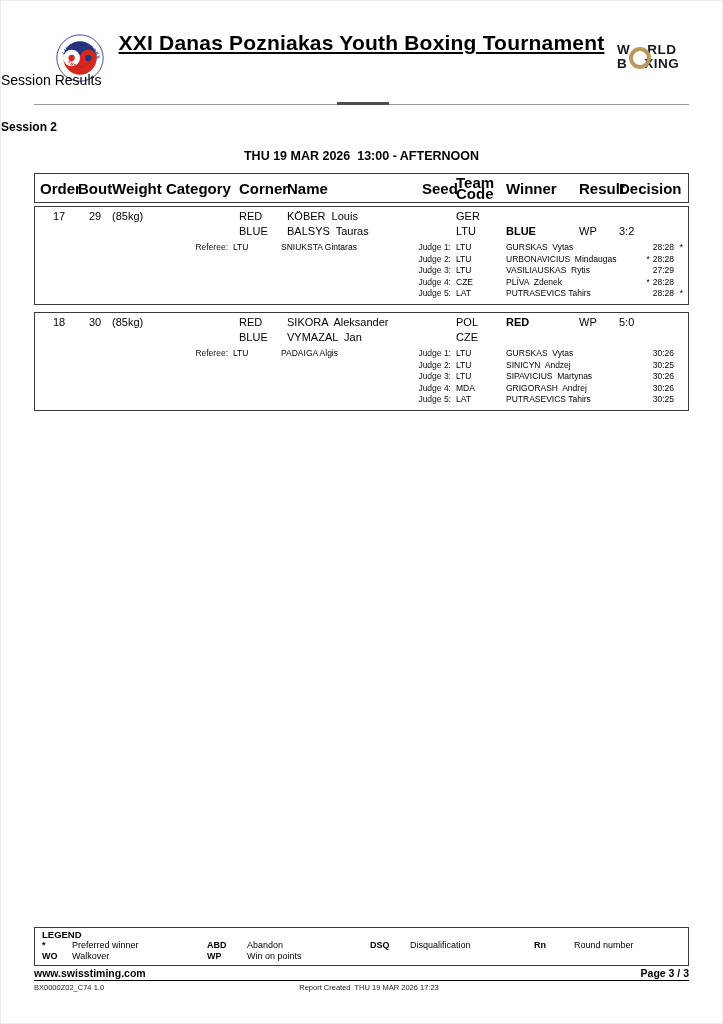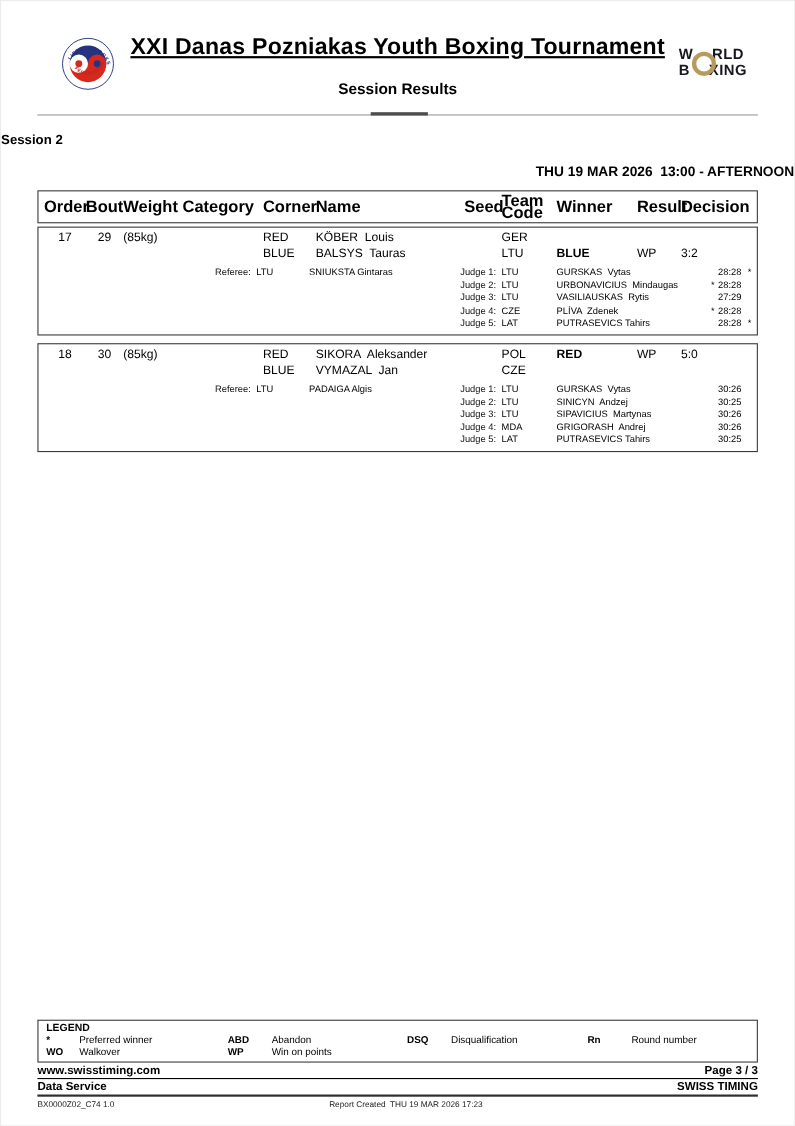--- a/index.html
+++ b/index.html
@@ -7,36 +7,36 @@
     width:723px; height:1024px; background:#fff; color:#000;
     font-family:"Liberation Sans", sans-serif; position:relative;
     -webkit-font-smoothing:antialiased;
   }
   .page { position:absolute; inset:0; border:1px solid #ececec; overflow:hidden; }
 
   
   .fed-logo { position:absolute; left:55px; top:33px; width:48px; height:48px; }
   .main-title { position:absolute; top:30px; left:0; right:0; text-align:center;
     font-size:21px; font-weight:bold; letter-spacing:0.2px;text-decoration:underline; }
-  .sub-title { position:absolute; top:71px; left:0; right:0; text-align:center;
-    font-size:14px; font-weight:bold; }
+  .sub-title { position:absolute; top:71px; left:0; right:0; 
+    font-size:14px; font-weight:normal; }
 
   .wb-logo { position:absolute; right:35px; top:42px; width:70px; height:32px;
     font-weight:bold; font-size:13.5px; line-height:14px; color:#17171f; letter-spacing:0.5px; }
   .wb-line { white-space:nowrap; }
   .wb-sp { display:inline-block; width:17px; }
   .wb-ring { position:absolute; left:12px; top:4px; width:14px; height:14px;
     border:4.5px solid #b89a5a; border-radius:50%; }
 
   .divider { position:absolute; top:103px; left:33px; right:33px; height:1px; background:#9a9a9a; }
   .divider-dark { position:absolute; top:101px; left:50%; margin-left:-25px; width:52px; height:3px; background:#4d4d4d; }
 
   .session-name { position:absolute; top:119px; left:0; right:0; text-align:left;
     font-size:12px; font-weight:bold; }
-  .session-date { position:absolute; top:148px; left:0; right:0; text-align:right;
+  .session-date { position:absolute; top:148px; left:0; right:0; text-align:center;
     font-size:12.5px; font-weight:bold; white-space:pre; }
 
   
   .table-area { position:absolute; top:172px; left:33px; right:33px; }
   .hdr-box { border:1px solid #3a3a3a; height:28px; padding:0 5px; margin-bottom:3px; }
   .comp-grid { display:grid;
     grid-template-columns:38px 34px 127px 48px 135px 34px 50px 73px 40px 1fr; }
   .off-grid { display:grid;
     grid-template-columns:193px 48px 135px 40px 50px 140px 1fr; }
   .hdr-box .comp-grid { height:100%; align-items:center; font-weight:bold; font-size:15px; }
@@ -305,23 +305,19 @@
       <div class="lg-abbr"></div>
       <div></div>
     </div>
   </div>
 
   <div class="footer">
     <div class="f-row f-row1">
       <span class="f-bold">www.swisstiming.com</span>
       <span class="f-bold">Page 3 / 3</span>
     </div>
-    <div class="f-row f-row2">
-      <span class="f-bold">Data Service</span>
-      <span class="f-bold">SWISS TIMING</span>
-    </div>
     <div class="f-row3">
       <span class="f-code">BX0000Z02_C74 1.0</span>
       <span class="f-created">Report Created  THU 19 MAR 2026 17:23</span>
     </div>
   </div>
 
 </div>
 
 </body></html>

